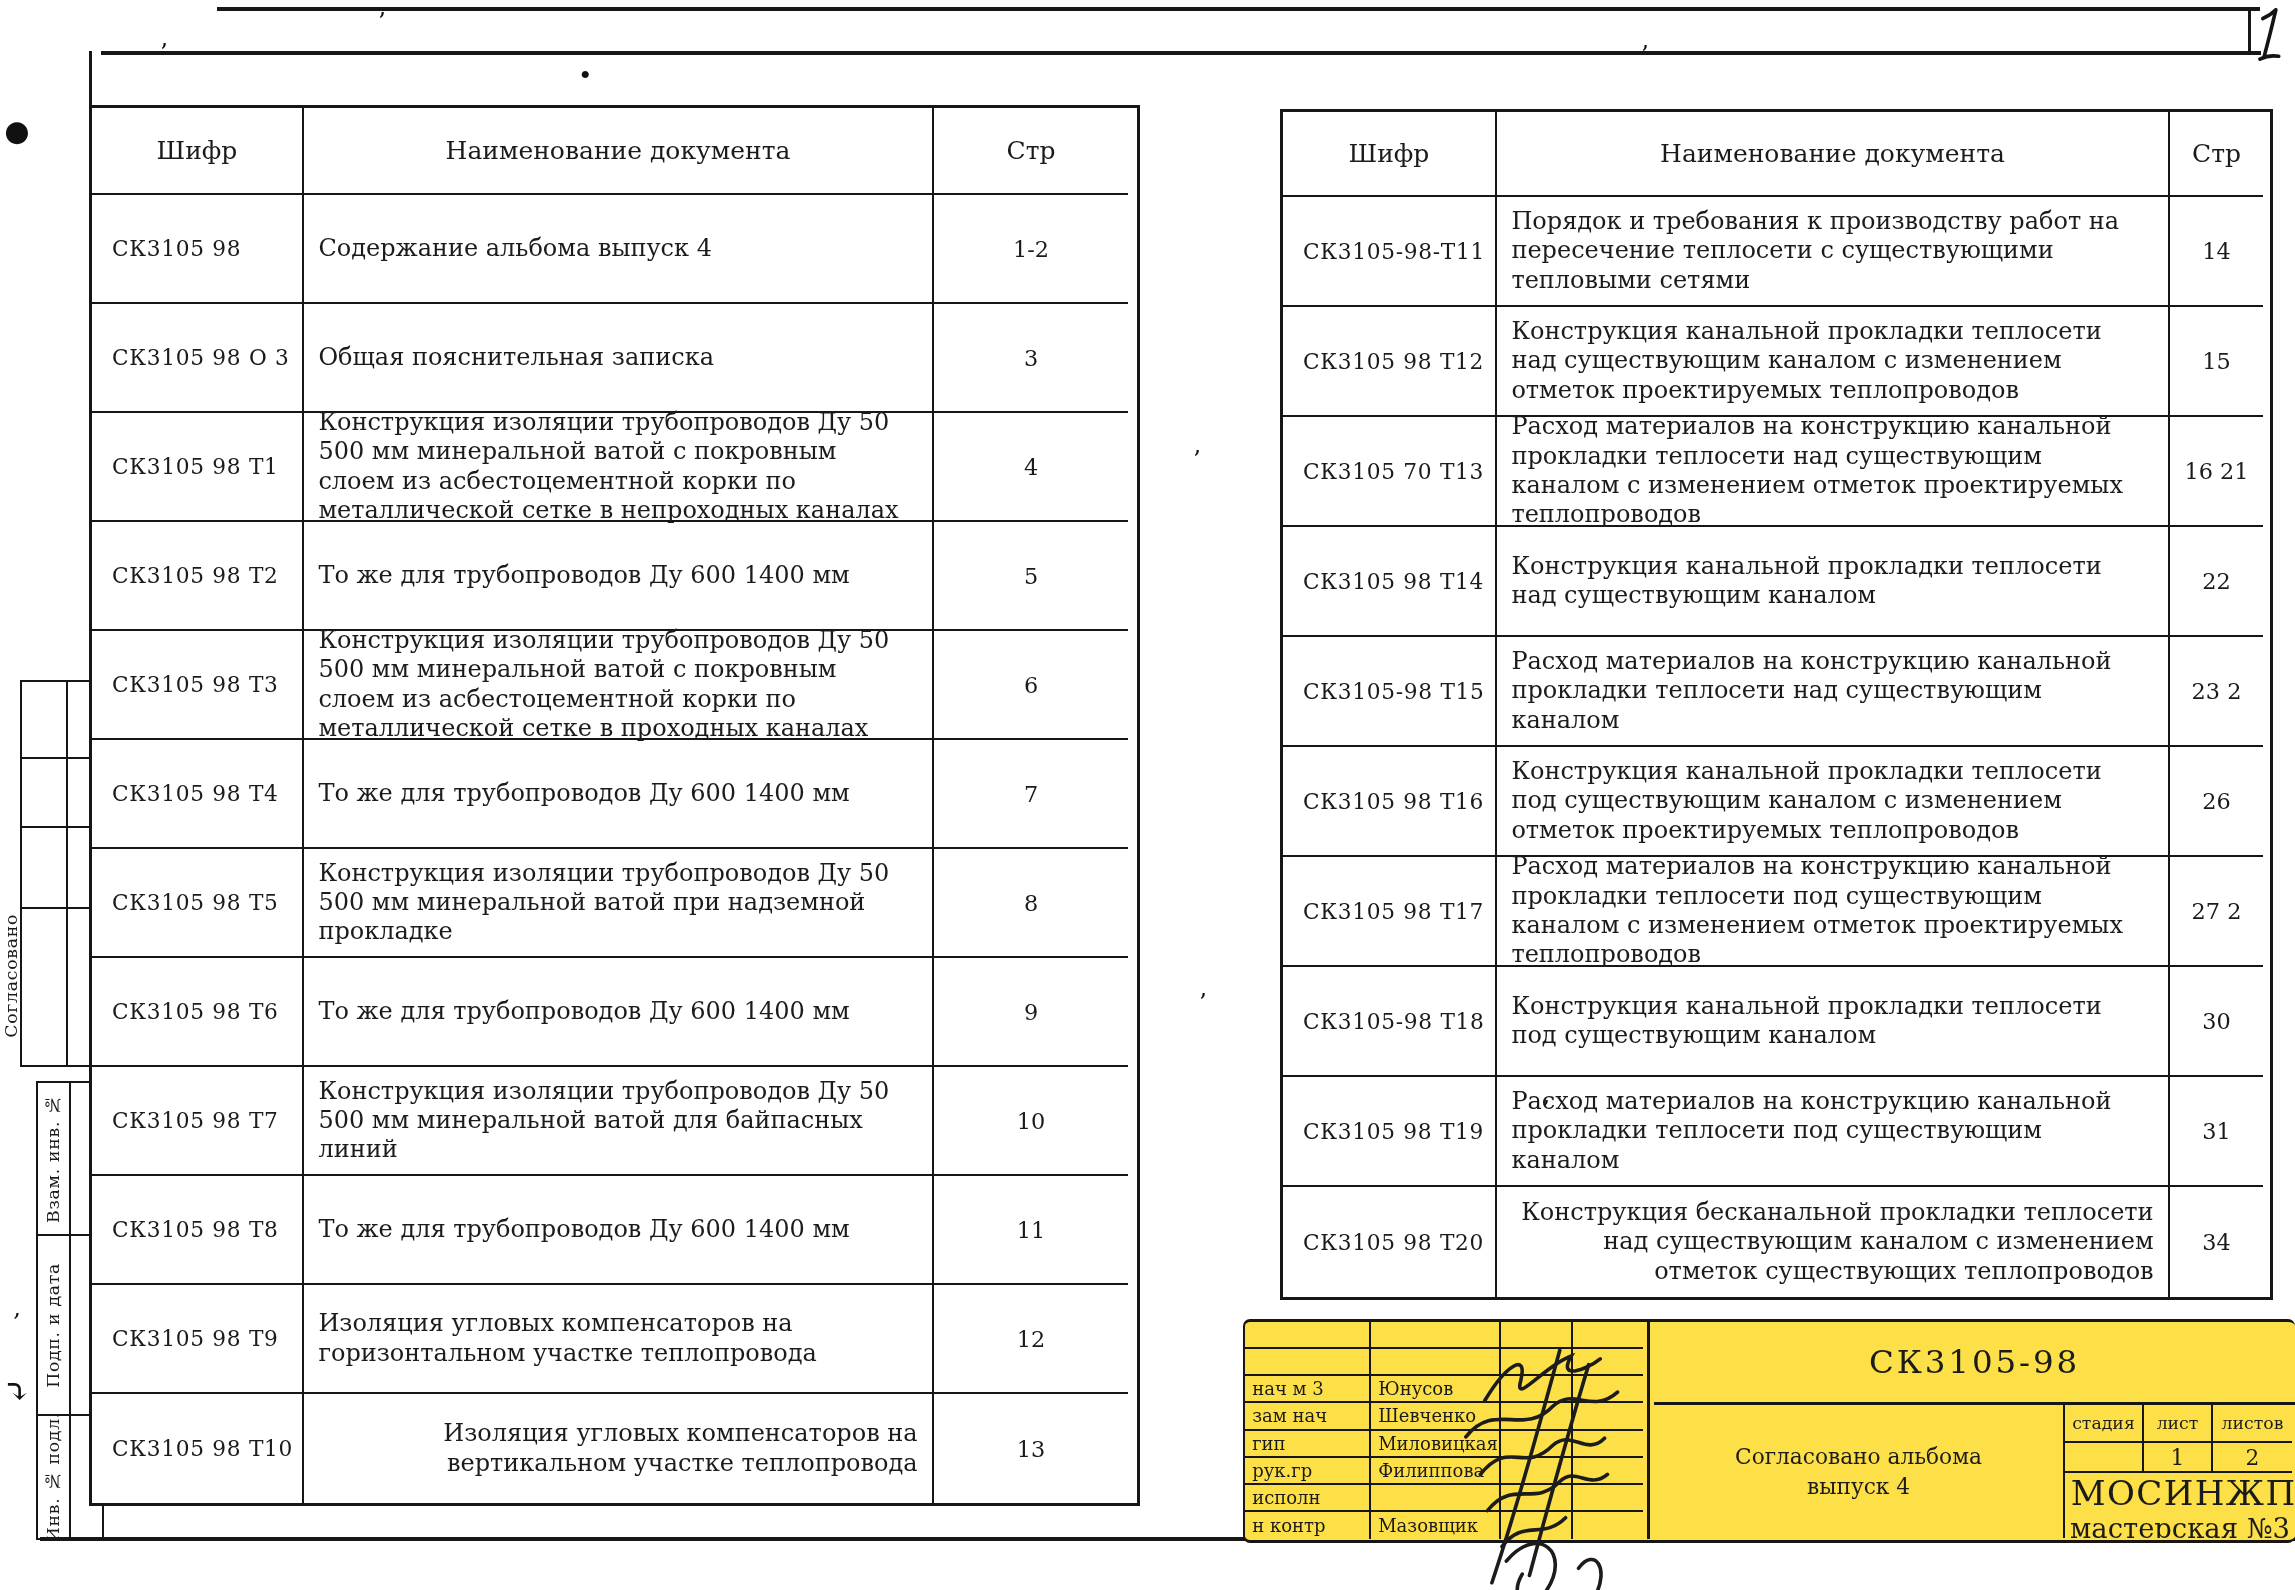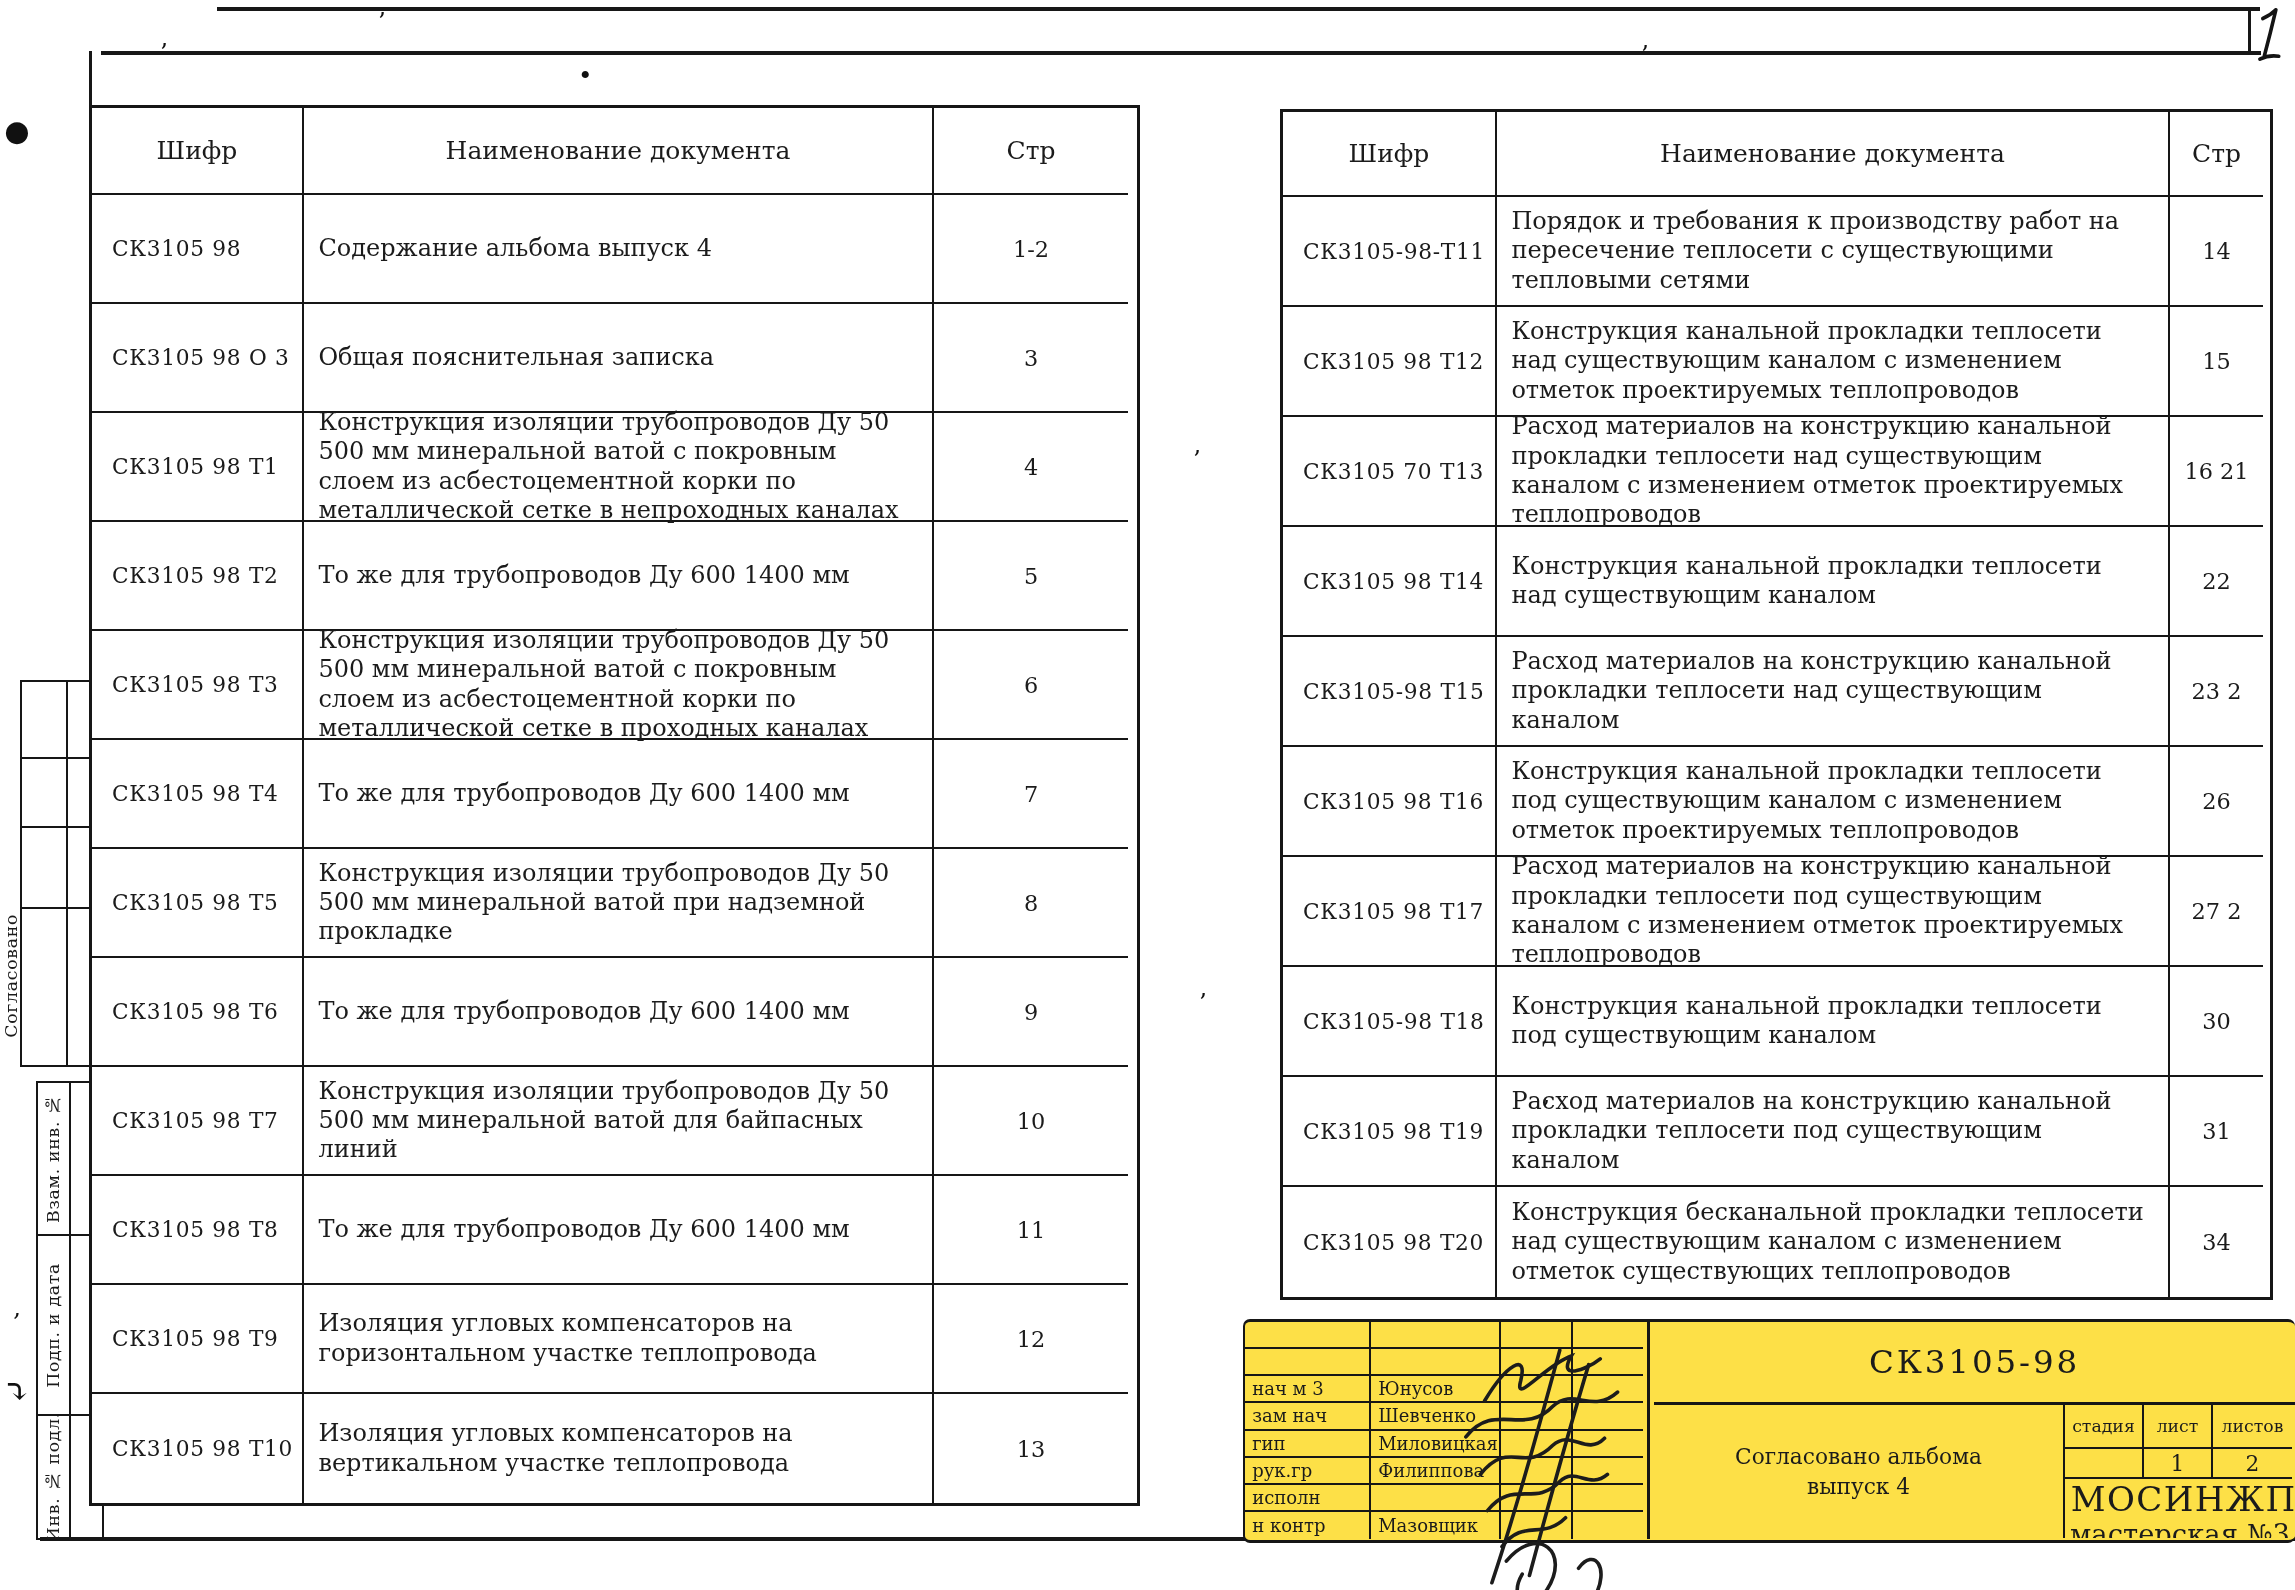--- a/index.html
+++ b/index.html
@@ -17,21 +17,21 @@
   }
   .doc-table .cell{
     border-right:2.9px solid #161616;border-bottom:2.9px solid #161616;
     display:flex;align-items:center;box-sizing:border-box;
   }
   .doc-table .cell.page{border-right:none;justify-content:center;
     font-size:22.4px;white-space:nowrap;overflow:visible;}
   .doc-table .cell.code{font-size:21.7px;padding-left:20px;letter-spacing:0.7px;}
   .doc-table .cell.name{font-size:24px;line-height:1.22;padding:7.2px 14.4px;}
   .doc-table .cell.hdr{justify-content:center;font-size:25px;}
-  .doc-table > .cell:nth-last-child(-n+3){border-bottom:none;}
+  .doc-table > .cell:nth-last-child(-n+3){border-bottom:none;text-align:right;}
 
   #left-table{left:89px;top:105px;width:1045px;
     grid-template-columns:212px 630px 194px;
     grid-template-rows:87px repeat(12,109px);}
   #right-table{left:1280px;top:109px;width:987px;
     grid-template-columns:214px 673px 93px;
     grid-template-rows:85px repeat(10,110px);}
 
   
   #title-block{left:1243px;top:1319px;width:1052px;height:224px;
@@ -249,21 +249,21 @@
       <div class="scell last"></div>
     </div>
   <div class="tb-main">
     <div class="tb-code">СК3105-98</div>
     <div class="tb-bottom">
       <div class="tb-title">
         <span>Согласовано альбома</span>
         <span>выпуск 4</span>
       </div>
       <div class="tb-right">
-        <div class="mini-row" style="height:44px;">
+        <div class="mini-row" style="height:38px;">
           <div class="mini-cell" style="width:79px;">стадия</div>
           <div class="mini-cell" style="width:69px;">лист</div>
           <div class="mini-cell c3" style="width:79px;">листов</div>
         </div>
         <div class="mini-row" style="height:30px;">
           <div class="mini-cell v" style="width:79px;"></div>
           <div class="mini-cell v" style="width:69px;">1</div>
           <div class="mini-cell v c3" style="width:79px;">2</div>
         </div>
         <div class="org-area">

